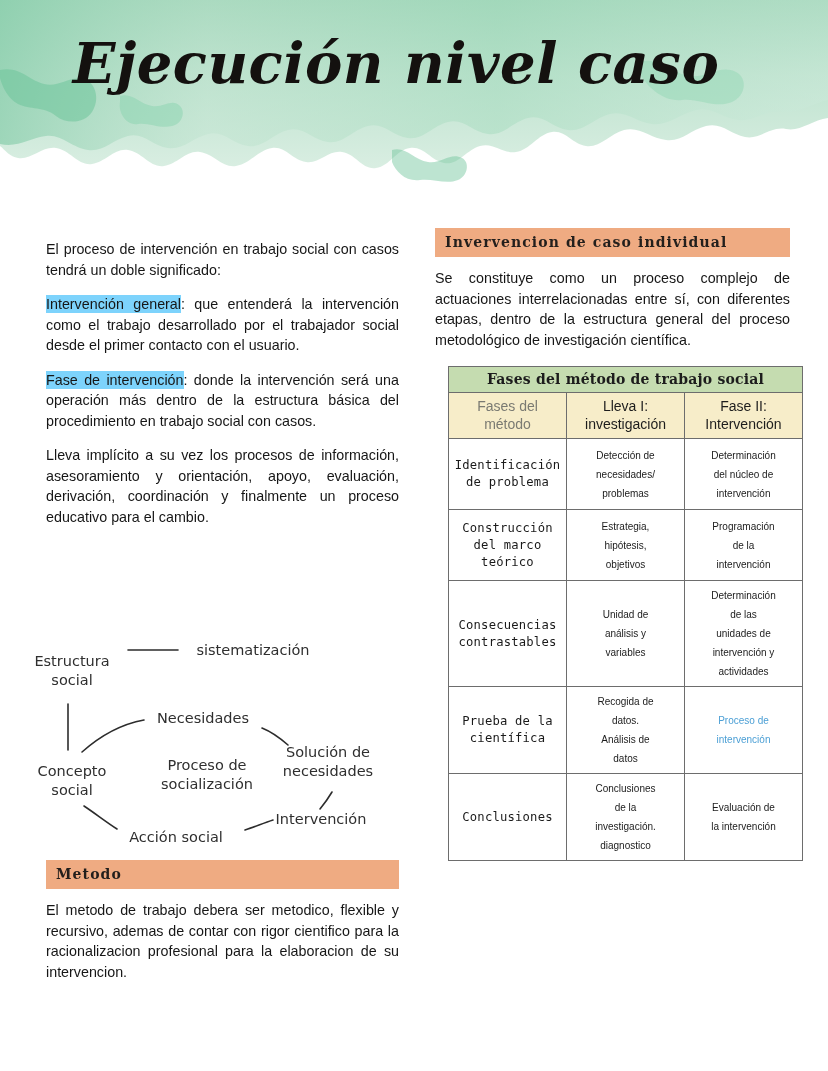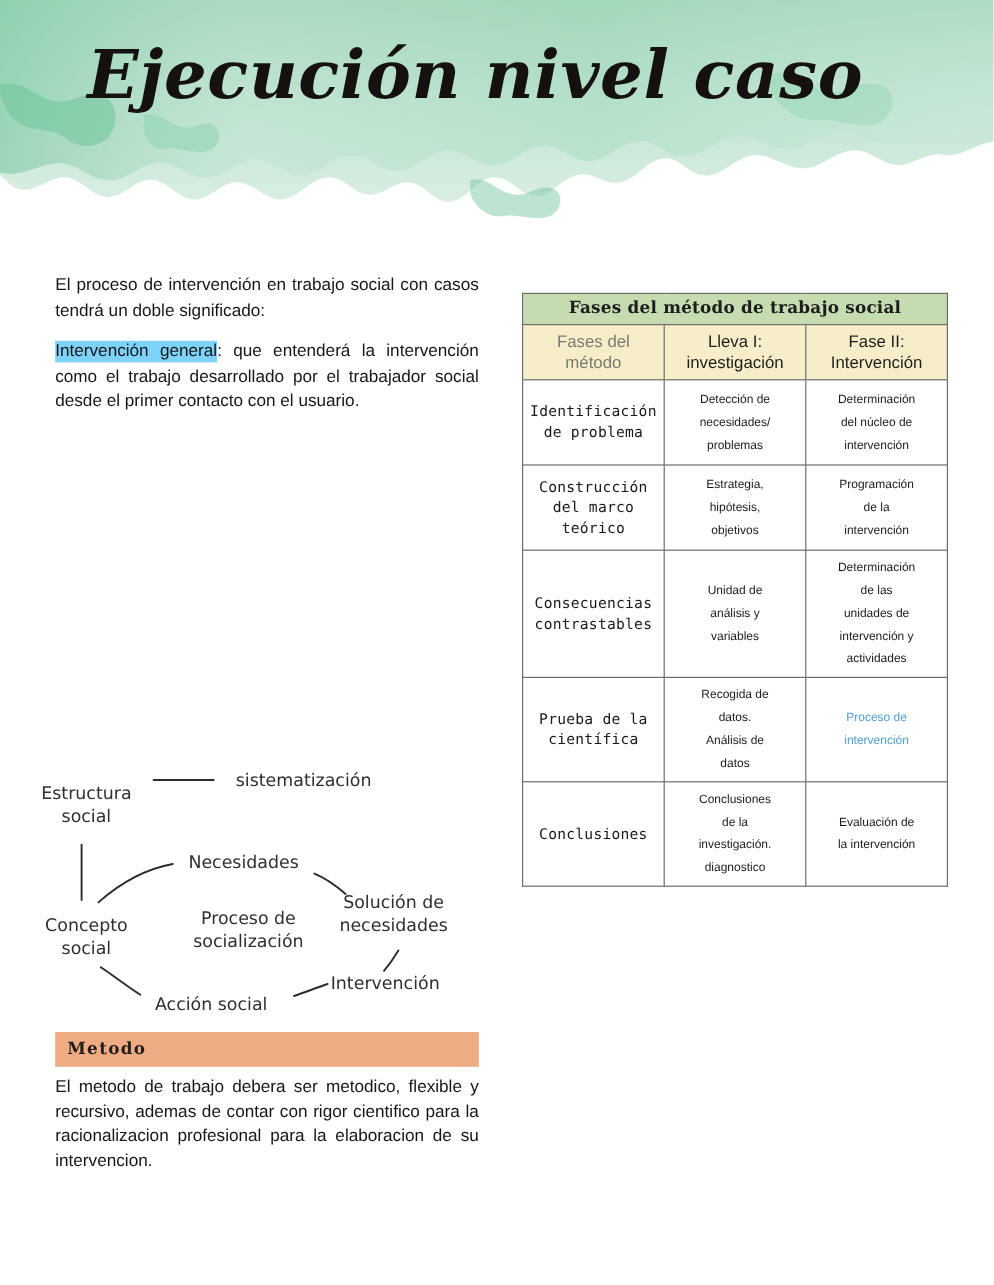--- a/index.html
+++ b/index.html
@@ -53,21 +53,21 @@
     left: 435px;
     top: 228px;
     width: 355px;
   }
 
   .para {
     font-size: 14.3px;
     line-height: 20.5px;
     text-align: justify;
     color: #161616;
-    margin: 0 0 14px 0;
+    margin: 11px 0 14px 0;
   }
   .para:last-child { margin-bottom: 0; }
 
   .hl {
     background: #7dd3fc;
     padding: 1px 0;
   }
 
   .section-head {
     background: #efab82;
@@ -111,20 +111,21 @@
     position: absolute;
     left: 46px;
     top: 860px;
     width: 353px;
   }
 
   
   #fases-table-wrap {
     margin-top: 16px;
     width: 355px;
+    margin-left: 13px;
   }
   table.fases {
     border-collapse: collapse;
     width: 355px;
     table-layout: fixed;
   }
   table.fases td, table.fases th {
     border: 1px solid #6d6d6d;
     vertical-align: middle;
     text-align: center;
@@ -258,21 +259,23 @@
   </svg>
   <div id="banner-title">Ejecución nivel caso</div>
 </div>
 
 <div id="col-left">
 
   <p class="para">El proceso de intervención en trabajo social con casos tendrá un doble significado:</p>
 
   <p class="para"><span class="hl">Intervención general</span><span>: que entenderá la intervención como el trabajo desarrollado por el trabajador social desde el primer contacto con el usuario.</span></p>
 
-
+  <p class="para"><span class="hl">Fase de intervención</span><span>: donde la intervención será una operación más dentro de la estructura básica del procedimiento en trabajo social con casos.</span></p>
+
+  <p class="para">Lleva implícito a su vez los procesos de información, asesoramiento y orientación, apoyo, evaluación, derivación, coordinación y finalmente un proceso educativo para el cambio.</p>
 
 </div>
 
 <div id="diagram">
   <svg width="400" height="235" viewBox="0 0 400 235">
 
     <line class="dg-line" x1="108" y1="26" x2="158" y2="26"></line>
 
     <line class="dg-line" x1="48" y1="80" x2="48" y2="126"></line>
 
@@ -300,20 +303,22 @@
     <text class="dg-label" x="156" y="218">Acción social</text>
   </svg>
 </div>
 
 <div id="metodo-block">
   <div id="metodo-head" class="section-head">Metodo</div>
   <p class="para">El metodo de trabajo debera ser metodico, flexible y recursivo, ademas de contar con rigor cientifico para la racionalizacion profesional para la elaboracion de su intervencion.</p>
 </div>
 
 <div id="col-right">
+  <div id="right-head" class="section-head">Invervencion de caso individual</div>
+  <p class="para">Se constituye como un proceso complejo de actuaciones interrelacionadas entre sí, con diferentes etapas, dentro de la estructura general del proceso metodológico de investigación científica.</p>
 
   <div id="fases-table-wrap">
     <table class="fases">
       <tbody id="fases-tbody">
         <tr>
           <td class="t-title" colspan="3">Fases del método de trabajo social</td>
         </tr>
         <tr id="header-row">
           <td class="t-sub first"><span>Fases del</span><br><span>método</span></td>
           <td class="t-sub"><span>Lleva I:</span><br><span>investigación</span></td>

